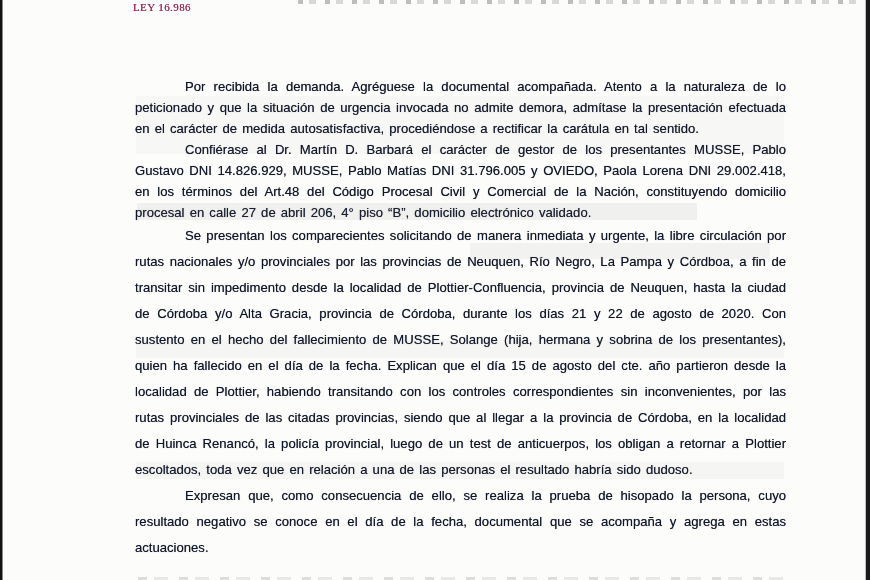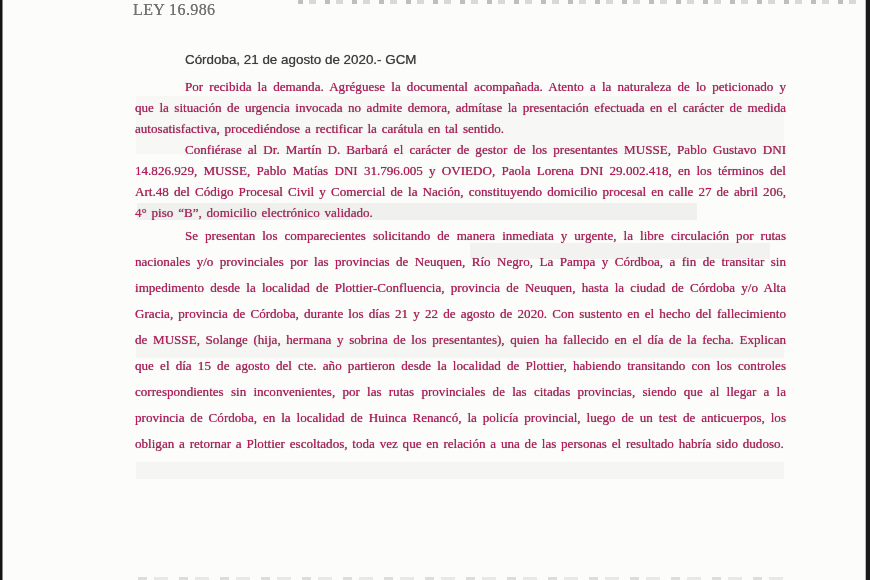--- a/index.html
+++ b/index.html
@@ -32,36 +32,35 @@
     border-radius: 1px;
   }
   .crop-bottom {
     position: absolute; top: 577px; left: 138px; width: 648px; height: 3px;
     background:
       repeating-linear-gradient(90deg, rgba(110,110,110,.22) 0 9px, rgba(0,0,0,0) 9px 16px, rgba(110,110,110,.14) 16px 30px, rgba(0,0,0,0) 30px 41px);
   }
   .law-title {
     position: absolute; top: 1px; left: 133px;
     font-family: "Liberation Serif", serif;
-    font-size: 16px; letter-spacing: .4px;
-    color: #737373;
+    font-size: 11px; letter-spacing: .4px;
+    color: #be185d;
     text-shadow: 0 0 .6px rgba(60,60,60,.8);
     white-space: nowrap;
   }
   .date-line {
     position: absolute; top: 52px; left: 185px;
     font-size: 13.4px; color: #3c3c3c;
     text-shadow: 0 0 .7px rgba(70,70,70,.85);
     white-space: nowrap;
   }
   .body-text {
     position: absolute; top: 76px; left: 135px; width: 651px;
-    color: #be185d;
+    color: #0f172a;
     text-shadow: 0 0 .7px rgba(70,70,70,.85);
-    font-family: Liberation Serif, serif;
   }
   .body-text p {
     margin: 0;
     text-indent: 50px;
     text-align: justify;
     font-size: 13.1px;
     word-spacing: 1.5px;
   }
   .body-text p.tight { line-height: 21px; }
   .body-text p.loose { line-height: 26px; }
@@ -78,26 +77,26 @@
 
 <div class="page">
 
   <div class="edge-left"></div>
   <div class="edge-right"></div>
 
   <div class="crop-top"></div>
 
   <div class="law-title">LEY 16.986</div>
 
-  <div class="date-line">Córdoba, 21 de agosto de 2020.- GCM</div>
 
   <div class="body-text">
     <p class="tight">Por recibida la demanda. Agréguese la documental acompañada. Atento a la naturaleza de lo peticionado y que la situación de urgencia invocada no admite demora, admítase la presentación efectuada en el carácter de medida autosatisfactiva, procediéndose a rectificar la carátula en tal sentido.</p>
     <p class="tight">Confiérase al Dr. Martín D. Barbará el carácter de gestor de los presentantes MUSSE, Pablo Gustavo DNI 14.826.929, MUSSE, Pablo Matías DNI 31.796.005 y OVIEDO, Paola Lorena DNI 29.002.418, en los términos del Art.48 del Código Procesal Civil y Comercial de la Nación, constituyendo domicilio procesal en calle 27 de abril 206, 4° piso “B”, domicilio electrónico validado.</p>
     <p class="loose">Se presentan los comparecientes solicitando de manera inmediata y urgente, la libre circulación por rutas nacionales y/o provinciales por las provincias de Neuquen, Río Negro, La Pampa y Córdboa, a fin de transitar sin impedimento desde la localidad de Plottier-Confluencia, provincia de Neuquen, hasta la ciudad de Córdoba y/o Alta Gracia, provincia de Córdoba, durante los días 21 y 22 de agosto de 2020. Con sustento en el hecho del fallecimiento de MUSSE, Solange (hija, hermana y sobrina de los presentantes), quien ha fallecido en el día de la fecha. Explican que el día 15 de agosto del cte. año partieron desde la localidad de Plottier, habiendo transitando con los controles correspondientes sin inconvenientes, por las rutas provinciales de las citadas provincias, siendo que al llegar a la provincia de Córdoba, en la localidad de Huinca Renancó, la policía provincial, luego de un test de anticuerpos, los obligan a retornar a Plottier escoltados, toda vez que en relación a una de las personas el resultado habría sido dudoso.</p>
+    <p class="loose">Expresan que, como consecuencia de ello, se realiza la prueba de hisopado la persona, cuyo resultado negativo se conoce en el día de la fecha, documental que se acompaña y agrega en estas actuaciones.</p>
   </div>
 
   <div class="artifact a1"></div>
   <div class="artifact a2"></div>
   <div class="artifact a3"></div>
   <div class="artifact a4"></div>
   <div class="artifact a5"></div>
 
   <div class="crop-bottom"></div>
 

